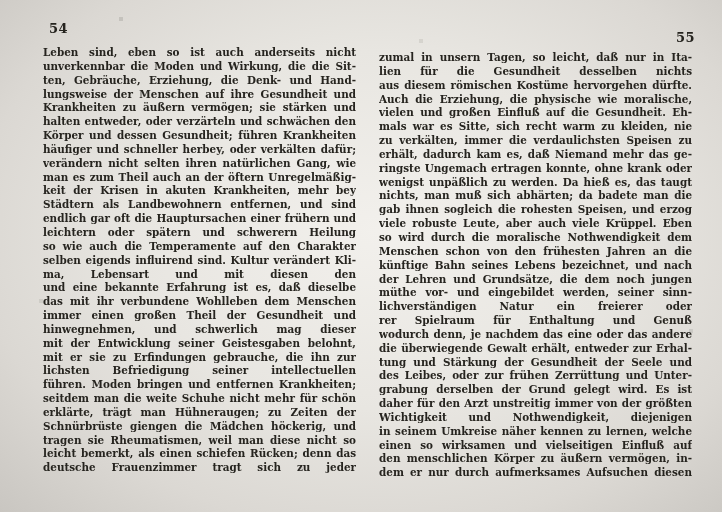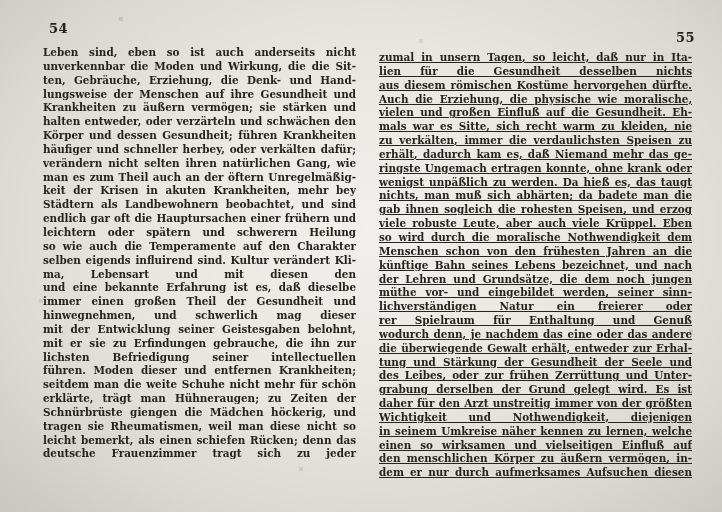--- a/index.html
+++ b/index.html
@@ -34,21 +34,21 @@
     font-weight: 700;
     letter-spacing: 0.5px;
   }
   .page-num.left  { left: 49px;  top: 21px; }
   .page-num.right { left: 652px; top: 30px; margin-left: 24px; }
   .page-text {
     position: absolute;
     width: 313px;
   }
   .page-text.left  { left: 43px;  top: 46px; }
-  .page-text.right { left: 379px; top: 51px; text-decoration: underline; }
+  .page-text.right { left: 379px; top: 51px; }
   .text-line {
     height: 13.85px;
     line-height: 13.85px;
     font-size: 10.4px;
     font-weight: 700;
     text-align: justify;
     text-align-last: justify;
     overflow: hidden;
     letter-spacing: 0px;
     word-spacing: 0.5px;
@@ -66,33 +66,34 @@
       <div class="text-line">unverkennbar die Moden und Wirkung, die die Sit-</div>
       <div class="text-line">ten, Gebräuche, Erziehung, die Denk- und Hand-</div>
       <div class="text-line">lungsweise der Menschen auf ihre Gesundheit und</div>
       <div class="text-line">Krankheiten zu äußern vermögen; sie stärken und er-</div>
       <div class="text-line">halten entweder, oder verzärteln und schwächen den</div>
       <div class="text-line">Körper und dessen Gesundheit; führen Krankheiten</div>
       <div class="text-line">häufiger und schneller herbey, oder verkälten dafür;</div>
       <div class="text-line">verändern nicht selten ihren natürlichen Gang, wie</div>
       <div class="text-line">man es zum Theil auch an der öftern Unregelmäßig-</div>
       <div class="text-line">keit der Krisen in akuten Krankheiten, mehr bey</div>
-      <div class="text-line">Städtern als Landbewohnern beobachtet, und sind</div>
+      <div class="text-line">Städtern als Landbewohnern entfernen, und sind</div>
       <div class="text-line">endlich gar oft die Hauptursachen einer frühern und</div>
       <div class="text-line">leichtern oder spätern und schwerern Heilung derselben,</div>
       <div class="text-line">so wie auch die Temperamente auf den Charakter der-</div>
       <div class="text-line">selben eigends influirend sind. Kultur verändert Kli-</div>
       <div class="text-line">ma, Lebensart und mit diesen den Gesundheitsstand,</div>
       <div class="text-line">und eine bekannte Erfahrung ist es, daß dieselbe und</div>
+      <div class="text-line">das mit ihr verbundene Wohlleben dem Menschen</div>
       <div class="text-line">immer einen großen Theil der Gesundheit und Stärke</div>
       <div class="text-line">hinwegnehmen, und schwerlich mag dieser Nachtheil</div>
       <div class="text-line">mit der Entwicklung seiner Geistesgaben belohnt, da-</div>
       <div class="text-line">mit er sie zu Erfindungen gebrauche, die ihn zur mög-</div>
       <div class="text-line">lichsten Befriedigung seiner intellectuellen Bedürfnisse</div>
-      <div class="text-line">führen. Moden dieser und entfernen Krankheiten;</div>
+      <div class="text-line">führen. Moden bringen und entfernen Krankheiten;</div>
       <div class="text-line">seitdem man die weite Schuhe nicht mehr für schön</div>
       <div class="text-line">erklärte, trägt man Hühneraugen; zu Zeiten der</div>
       <div class="text-line">Schnürbrüste giengen die Mädchen höckerig, und nun</div>
       <div class="text-line">tragen sie Rheumatismen, weil man diese nicht so</div>
       <div class="text-line">leicht bemerkt, als einen schiefen Rücken; denn das</div>
       <div class="text-line">deutsche Frauenzimmer tragt sich zu jeder Jahrszeit,</div>
     </div>
 
   <div class="page-text right">
       <div class="text-line">zumal in unsern Tagen, so leicht, daß nur in Ita-</div>

